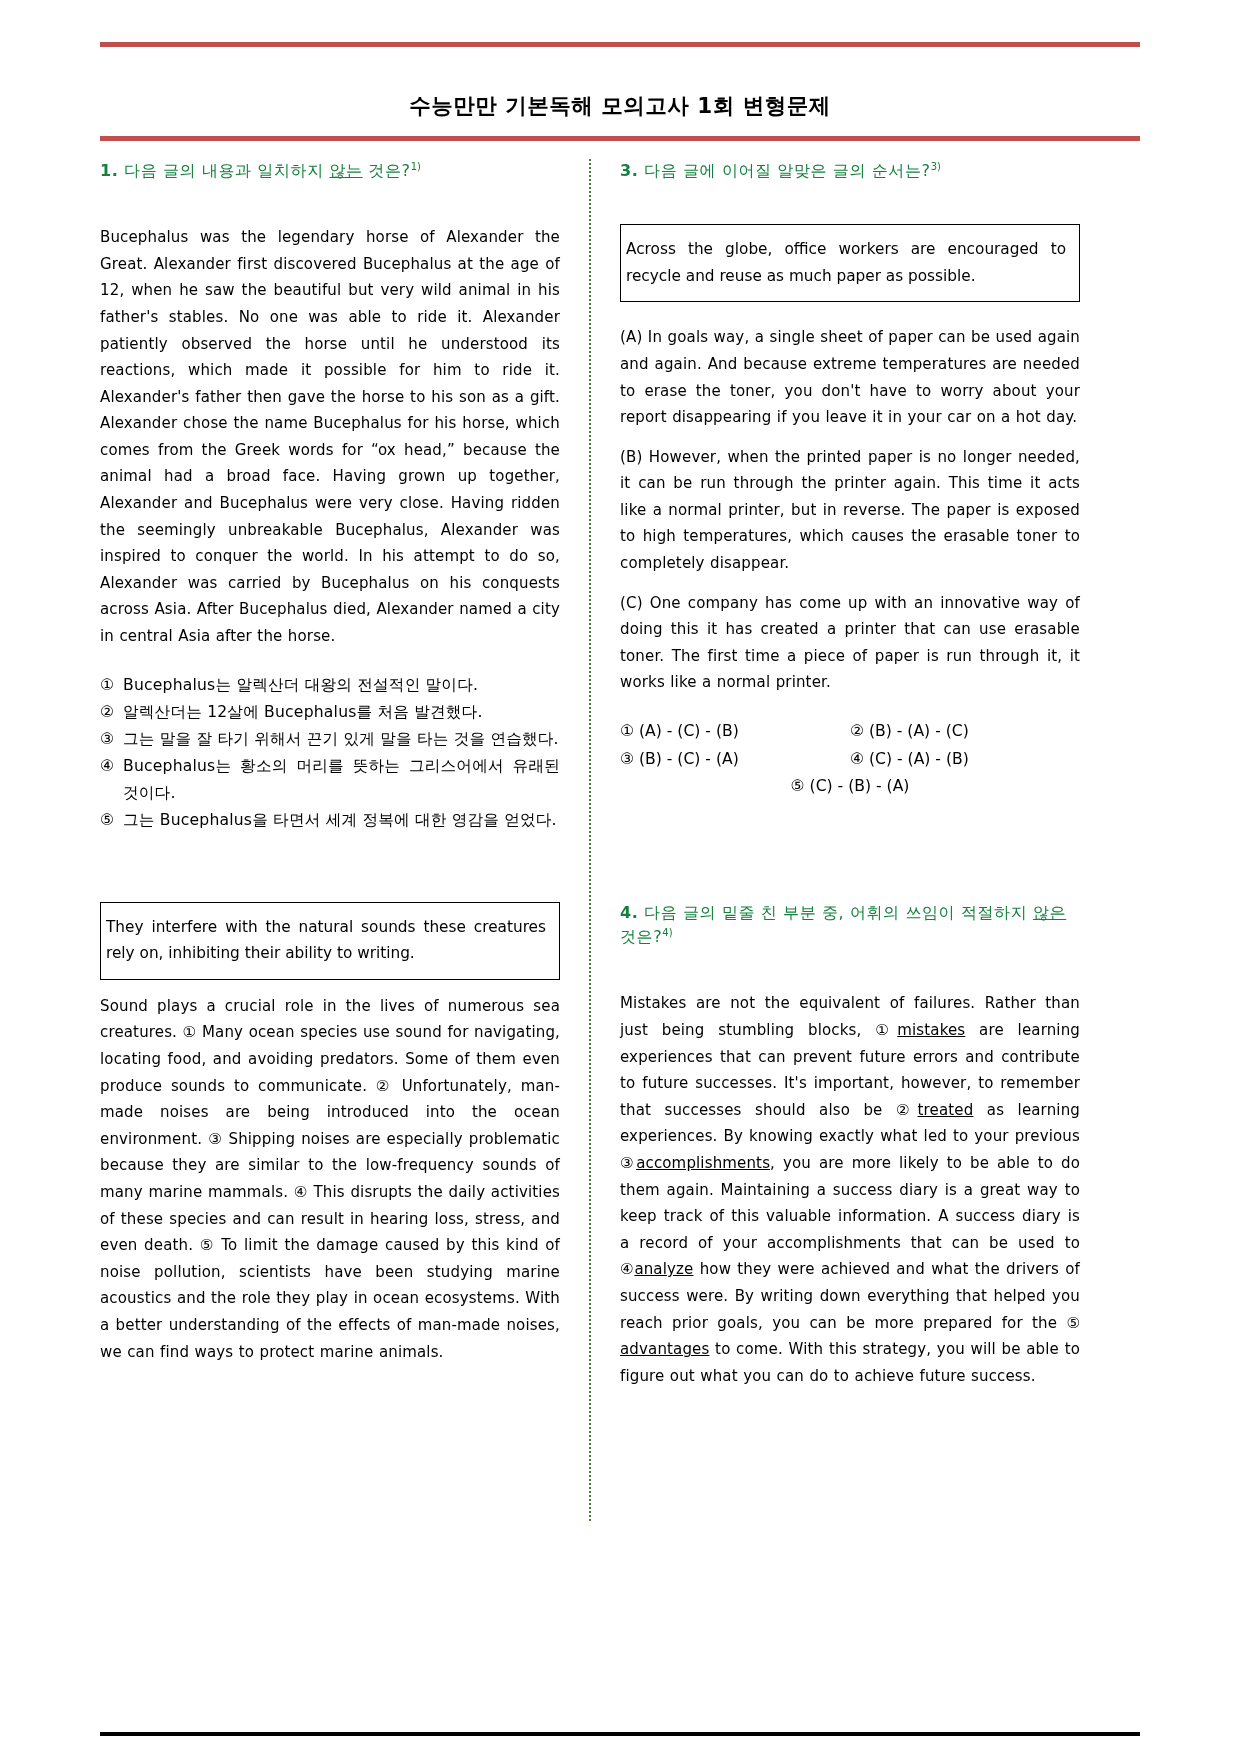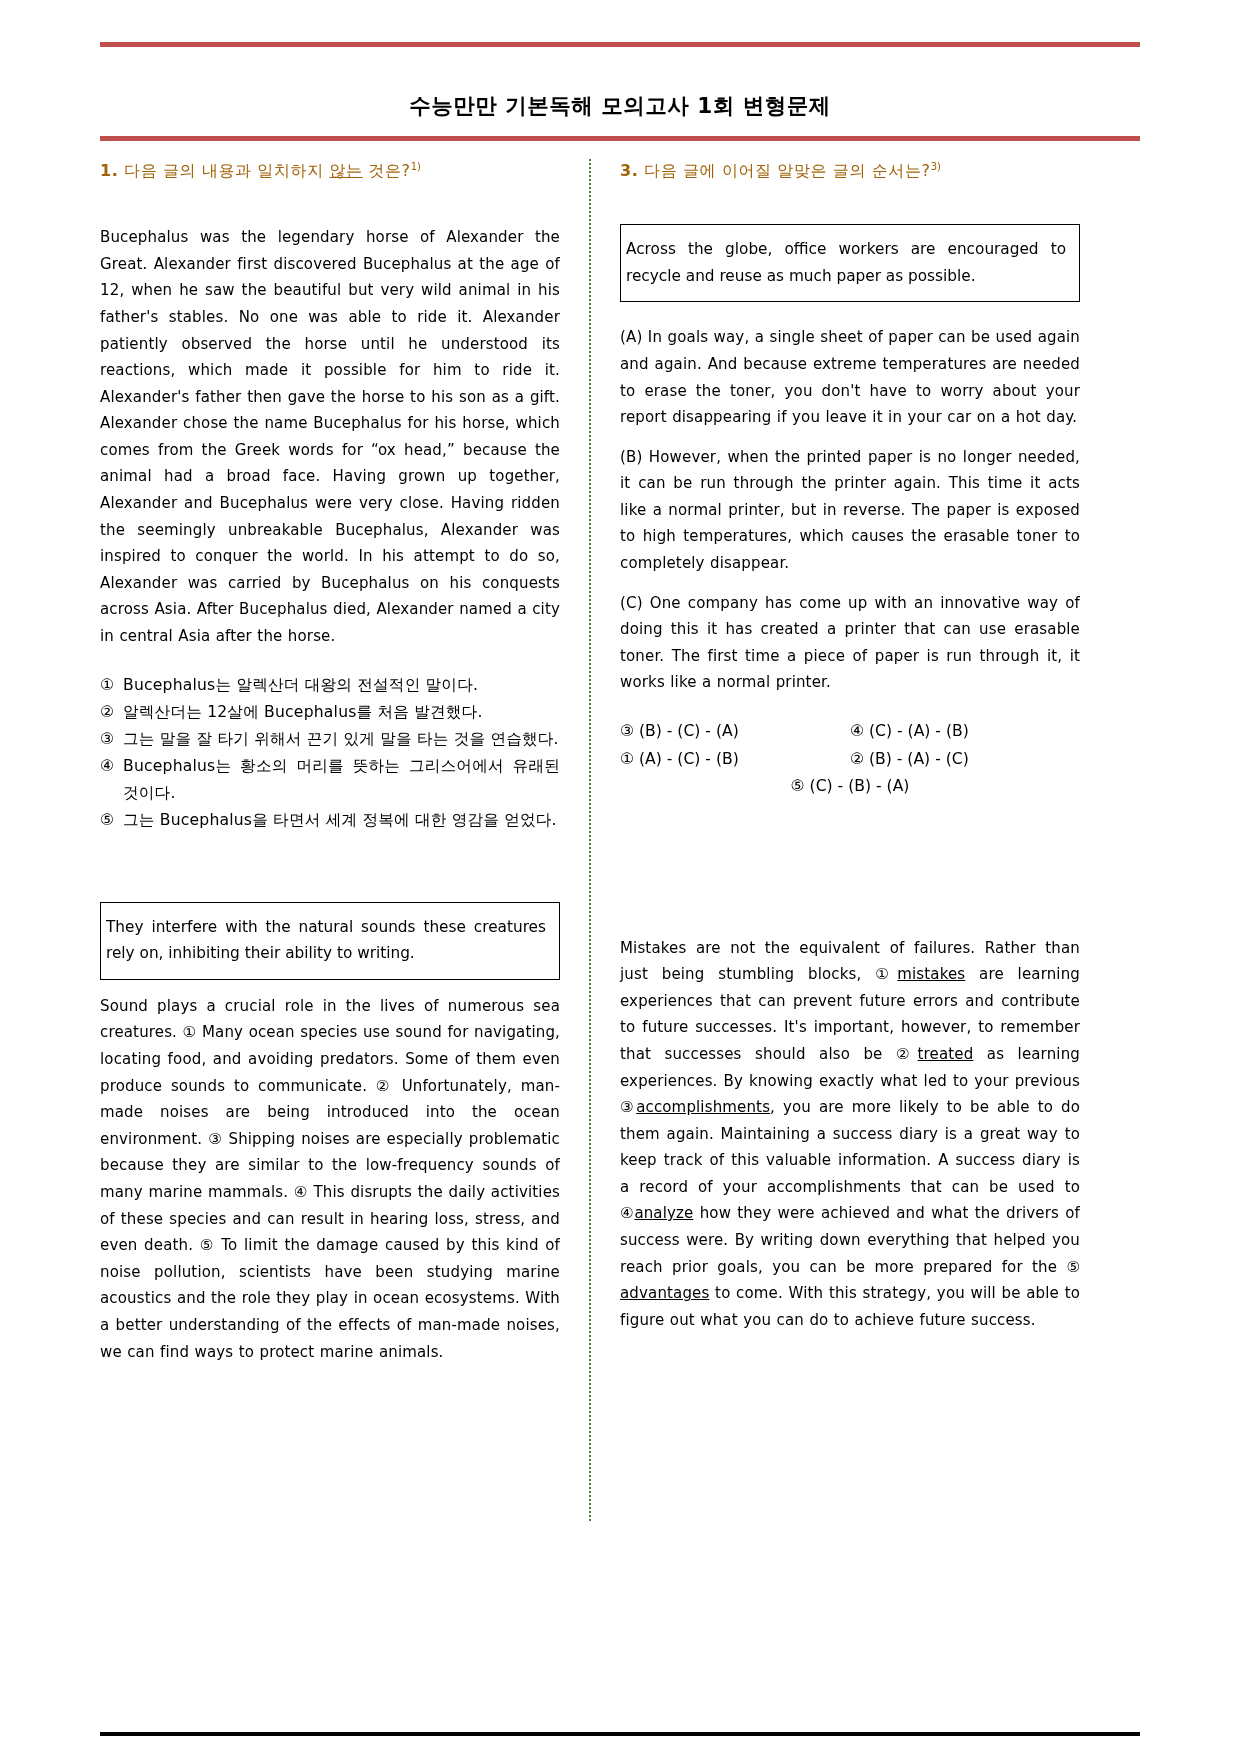--- a/index.html
+++ b/index.html
@@ -67,21 +67,21 @@
   }
   .col-right { padding-left: 0px; }
 
   
   .q-head {
     font-size: 16px;
     font-family: "DejaVu Sans", sans-serif;
     line-height: 1.55;
     letter-spacing: 0.6px;
     margin-bottom: 6px;
-    color: #a16207;
+    color: #15803d;
   }
   .q-head .qnum { font-weight: bold; }
   .q-head u { text-decoration: underline; }
   .q-head sup {
     font-size: 10px;
     vertical-align: super;
     letter-spacing: 0;
   }
 
   
@@ -236,49 +236,52 @@
       <div class="gap-sm"></div>
       <div class="passage">(B) However, when the printed paper is no longer needed, it can be run through the printer again. This time it acts like a normal printer, but in reverse. The paper is exposed to high temperatures, which causes the erasable toner to completely disappear.</div>
       <div class="gap-sm"></div>
       <div class="passage">(C) One company has come up with an innovative way of doing this it has created a printer that can use erasable toner. The first time a piece of paper is run through it, it works like a normal printer.</div>
 
       <div class="gap-md"></div>
 
       <div class="order-choices">
         <div class="order-row">
           <div class="order-cell">
+            <span>①</span>
+            <span>(A) - (C) - (B)</span>
+          </div>
+          <div class="order-cell">
+            <span>②</span>
+            <span>(B) - (A) - (C)</span>
+          </div>
+        </div>
+        <div class="order-row">
+          <div class="order-cell">
             <span>③</span>
             <span>(B) - (C) - (A)</span>
           </div>
           <div class="order-cell">
             <span>④</span>
             <span>(C) - (A) - (B)</span>
-          </div>
-        </div>
-        <div class="order-row">
-          <div class="order-cell">
-            <span>①</span>
-            <span>(A) - (C) - (B)</span>
-          </div>
-          <div class="order-cell">
-            <span>②</span>
-            <span>(B) - (A) - (C)</span>
           </div>
         </div>
         <div class="order-row">
           <div class="order-cell full">
             <span>⑤</span>
             <span>(C) - (B) - (A)</span>
           </div>
         </div>
       </div>
 
       <div class="gap-xl"></div>
       <div class="gap-xl"></div>
 
+      <div class="q-head">
+        <span class="qnum">4.</span><span> 다음 글의 밑줄 친 부분 중, 어휘의 쓰임이 적절하지 </span><u>않은</u><span> 것은?</span><sup>4)</sup>
+      </div>
 
       <div class="gap-lg"></div>
 
       <div class="passage" id="q4-passage"><span>Mistakes are not the equivalent of failures. Rather than just being stumbling blocks, </span><span>①</span><u>mistakes</u><span> are learning experiences that can prevent future errors and contribute to future successes. It's important, however, to remember that successes should also be </span><span>②</span><u>treated</u><span> as learning experiences. By knowing exactly what led to your previous </span><span>③</span><u>accomplishments</u><span>, you are more likely to be able to do them again. Maintaining a success diary is a great way to keep track of this valuable information. A success diary is a record of your accomplishments that can be used to </span><span>④</span><u>analyze</u><span> how they were achieved and what the drivers of success were. By writing down everything that helped you reach prior goals, you can be more prepared for the ⑤ </span><u>advantages</u><span> to come. With this strategy, you will be able to figure out what you can do to achieve future success.</span></div>
 
     </div>
   </div>
 
   <div class="footer-rule"></div>
 

